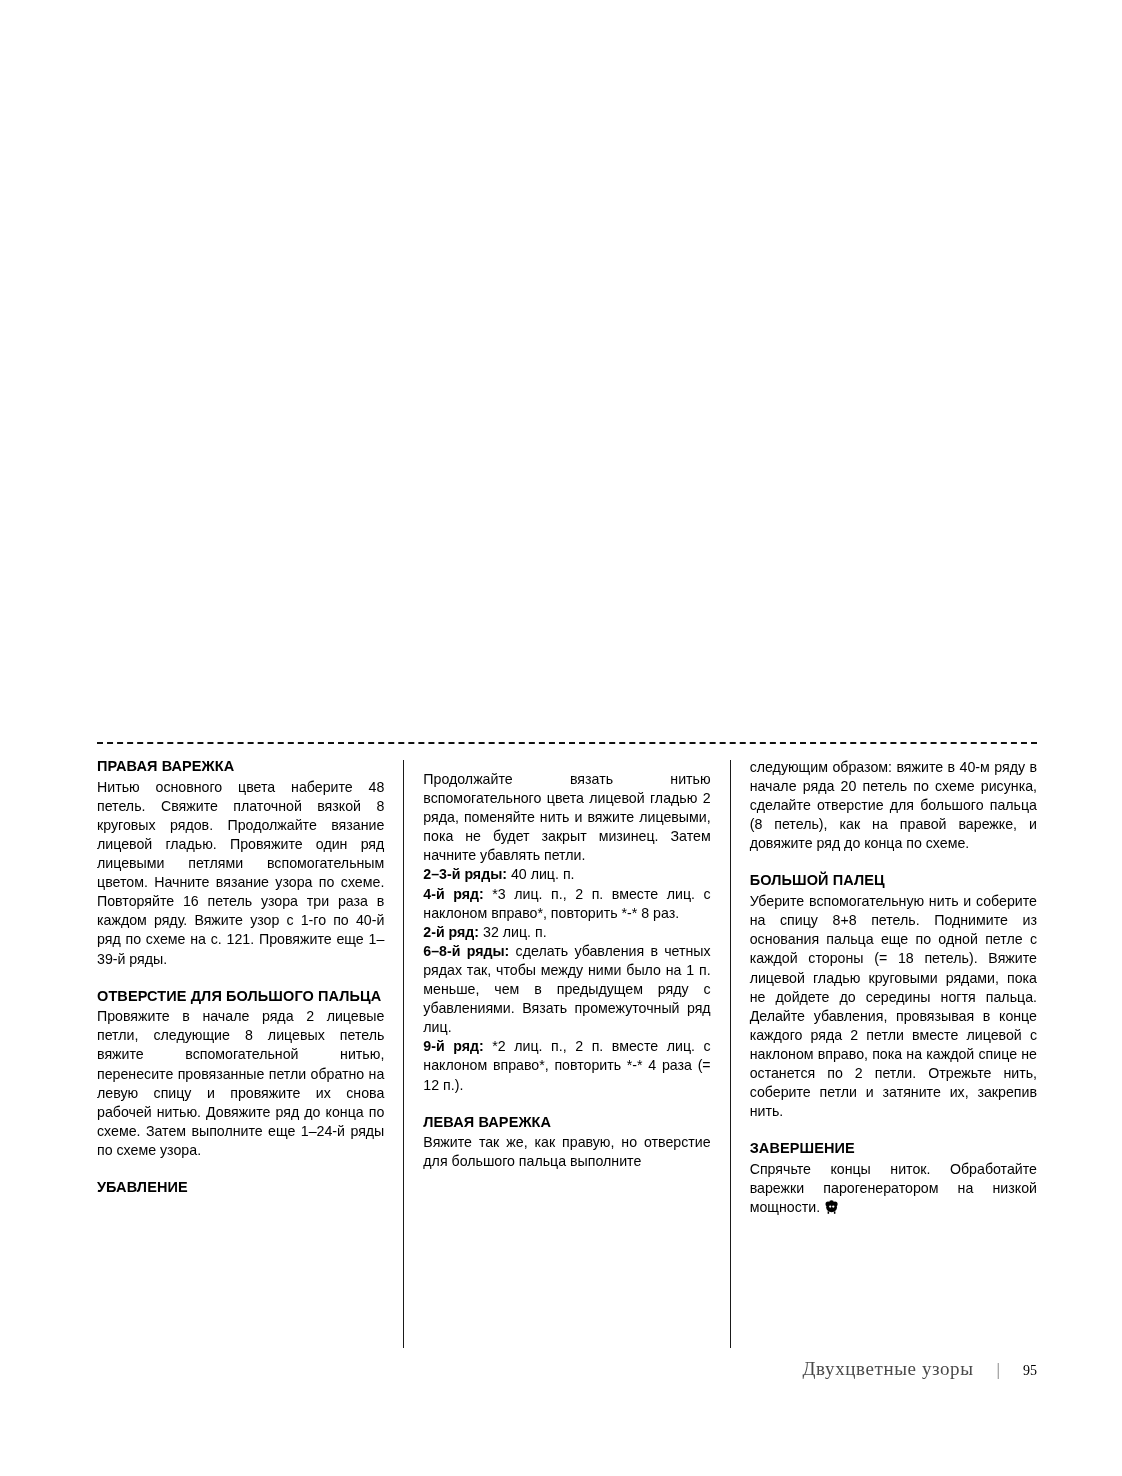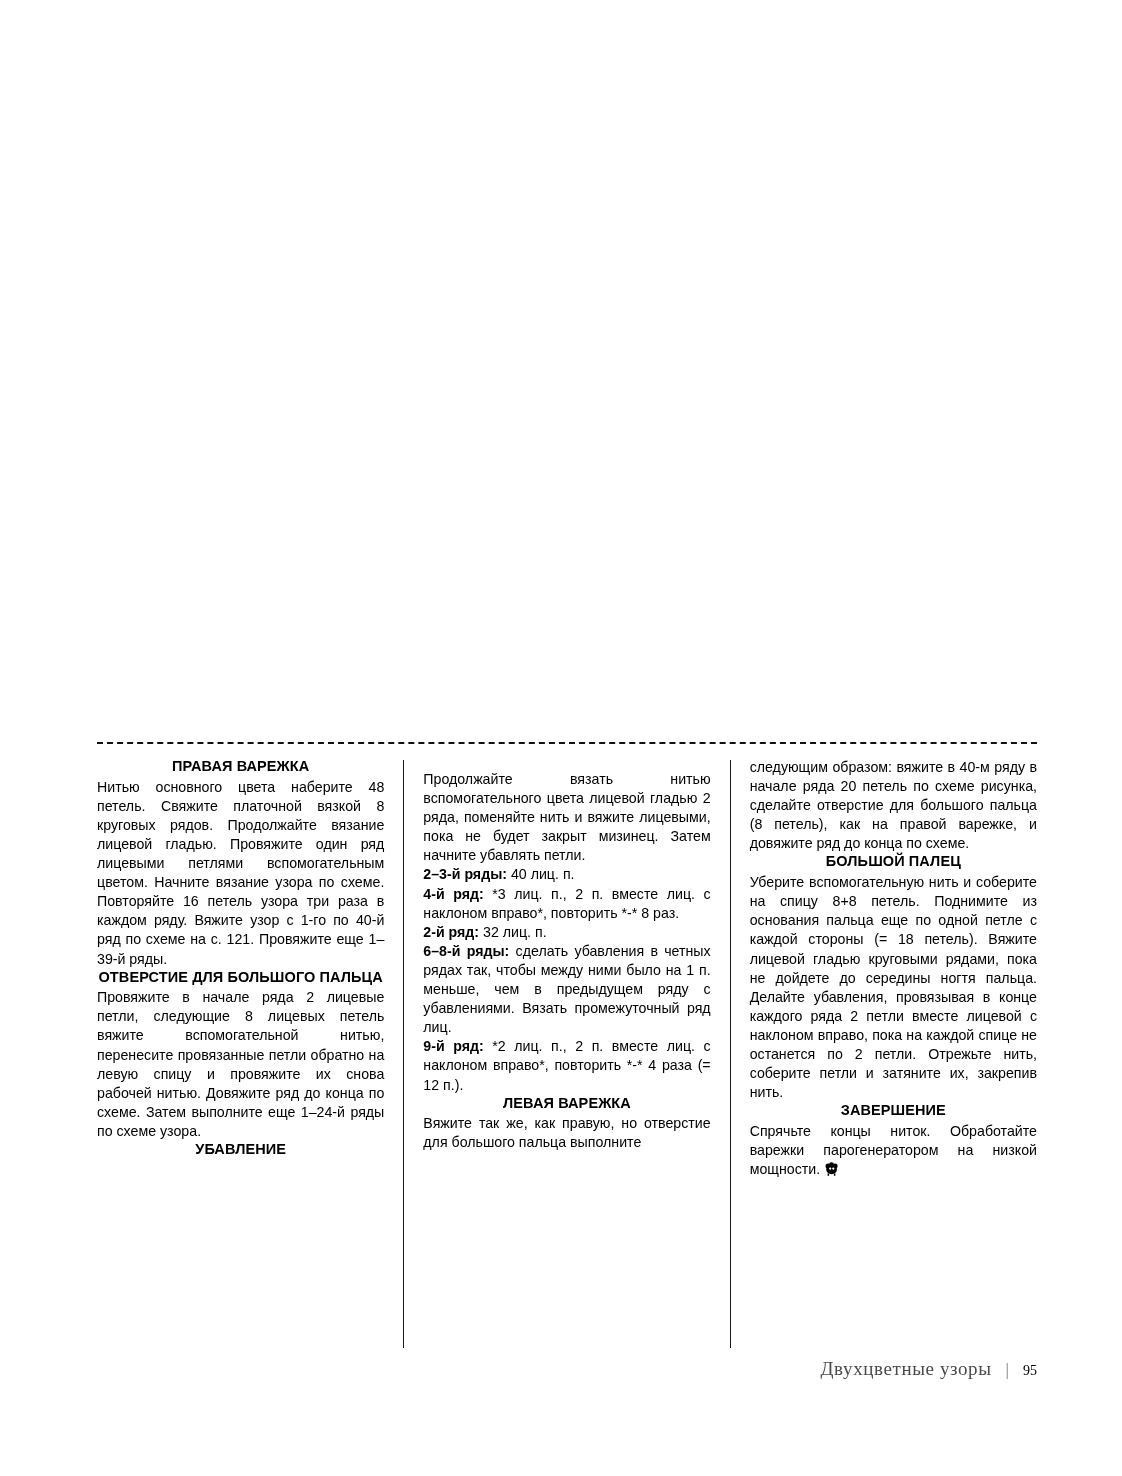--- a/index.html
+++ b/index.html
@@ -62,24 +62,24 @@
 
   h2.section-head {
     font-family: "Liberation Sans", sans-serif;
     font-size: 14.5px;
     font-weight: bold;
     letter-spacing: 0.1px;
     line-height: 1.15;
     margin: 0 0 3px 0;
     padding: 0;
     text-transform: uppercase;
-    text-align: center;
   }
 
   .section + .section {
+    margin-top: 19px;
   }
 
   p.body-text {
     font-family: "Liberation Sans", sans-serif;
     font-size: 14.2px;
     line-height: 19.1px;
     margin: 0;
     padding: 0;
     text-align: justify;
     text-justify: inter-word;
@@ -106,21 +106,21 @@
     margin-left: 4px;
   }
 
   
   .footer {
     position: absolute;
     right: 85px;
     top: 1358px;
     display: flex;
     align-items: baseline;
-    gap: 14px;
+    gap: 23px;
     color: #4a4a4a;
   }
   .footer-title {
     font-family: "Liberation Serif", serif;
     font-size: 19px;
     letter-spacing: 0.6px;
     color: #4a4a4a;
   }
   .footer-sep {
     font-family: "Liberation Serif", serif;

